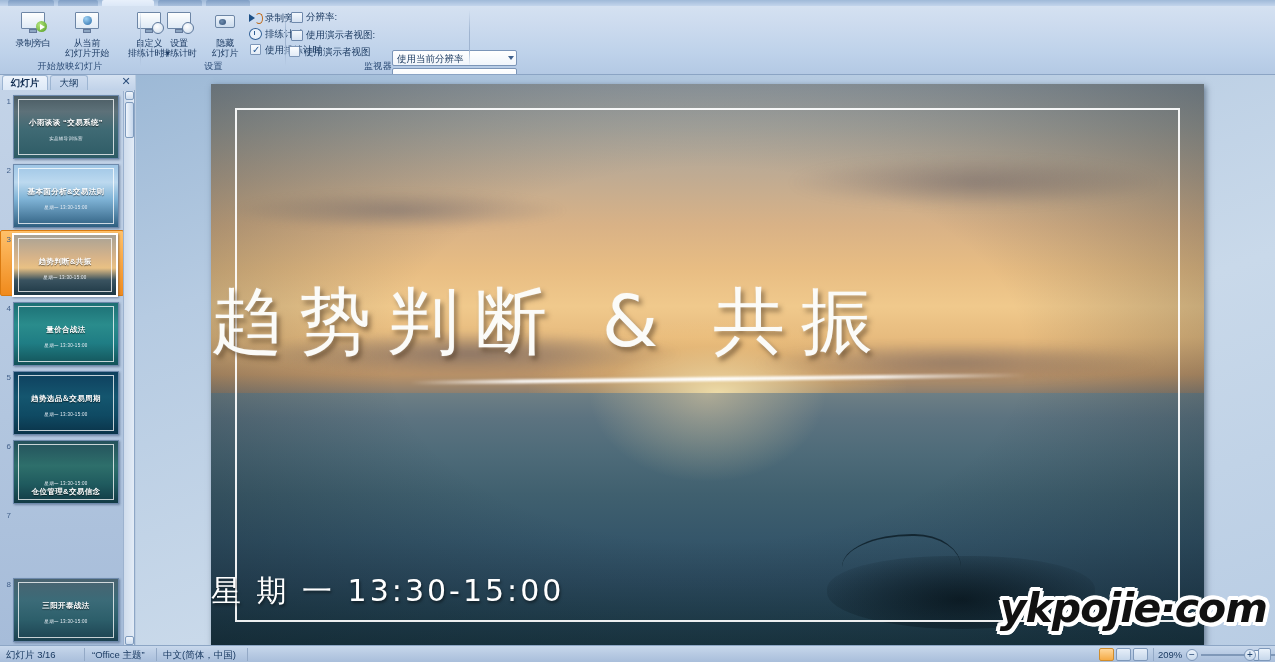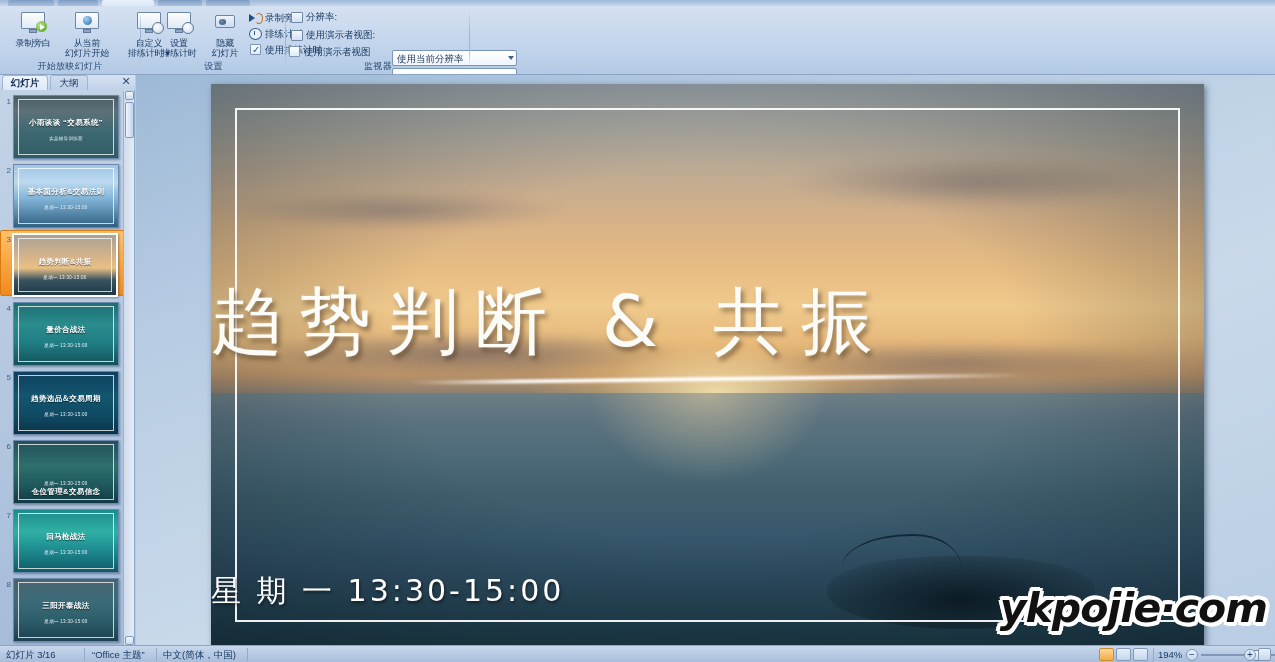--- a/index.html
+++ b/index.html
@@ -532,26 +532,20 @@
           <div class="tnum">6</div>
           <div class="thumb">
             <div class="tinner" style="background: linear-gradient(rgb(36, 81, 92) 0%, rgb(46, 111, 107) 40%, rgb(31, 90, 94) 70%, rgb(18, 58, 69) 100%);"></div>
             <div class="tframe"></div>
             <div class="tttl" style="top: 22px; margin-top: 24px;">仓位管理&amp;交易信念</div>
             <div class="tsub" style="top: 40px;">星期一  13:30-15:00</div>
           </div>
         </div>
         <div class="thumbrow" style="top: 418px; height: 62px;">
           <div class="tnum">7</div>
-          <div class="thumb">
-            <div class="tinner" style="background: linear-gradient(rgb(30, 139, 140) 0%, rgb(47, 176, 164) 35%, rgb(31, 142, 146) 62%, rgb(15, 91, 104) 100%);"></div>
-            <div class="tframe"></div>
-            <div class="tttl" style="top: 22px;">回马枪战法</div>
-            <div class="tsub" style="top: 40px;">星期一  13:30-15:00</div>
-          </div>
         </div>
         <div class="thumbrow" style="top: 487px; height: 62px;">
           <div class="tnum">8</div>
           <div class="thumb">
             <div class="tinner" style="background: linear-gradient(rgb(74, 99, 112) 0%, rgb(59, 107, 120) 35%, rgb(45, 95, 107) 65%, rgb(28, 65, 80) 100%);"></div>
             <div class="tframe"></div>
             <div class="tttl" style="top: 22px;">三阳开泰战法</div>
             <div class="tsub" style="top: 40px;">星期一  13:30-15:00</div>
           </div>
         </div>
@@ -594,21 +588,21 @@
     <div class="sb-sep" style="left:84px;"></div>
     <div class="sb-item" style="left:92px;">“Office 主题”</div>
     <div class="sb-sep" style="left:156px;"></div>
     <div class="sb-item" style="left:163px;">中文(简体，中国)</div>
     <div class="sb-sep" style="left:247px;"></div>
 
     <div class="viewbtn active" style="left:1099px;"></div>
     <div class="viewbtn" style="left:1116px;"></div>
     <div class="viewbtn" style="left:1133px;"></div>
     <div class="sb-sep" style="left:1153px;"></div>
-    <div class="sb-item" style="left:1158px;">194%</div>
+    <div class="sb-item" style="left:1158px;">209%</div>
     <div class="zbtn" style="left:1186px;">−</div>
     <div class="zoomslider" style="left:1201px;">
       <div class="zhandle"></div>
     </div>
     <div class="zbtn" style="left:1313px;left:1244px;">+</div>
     <div class="fitbtn"></div>
   </div>
 
 </div>
 

